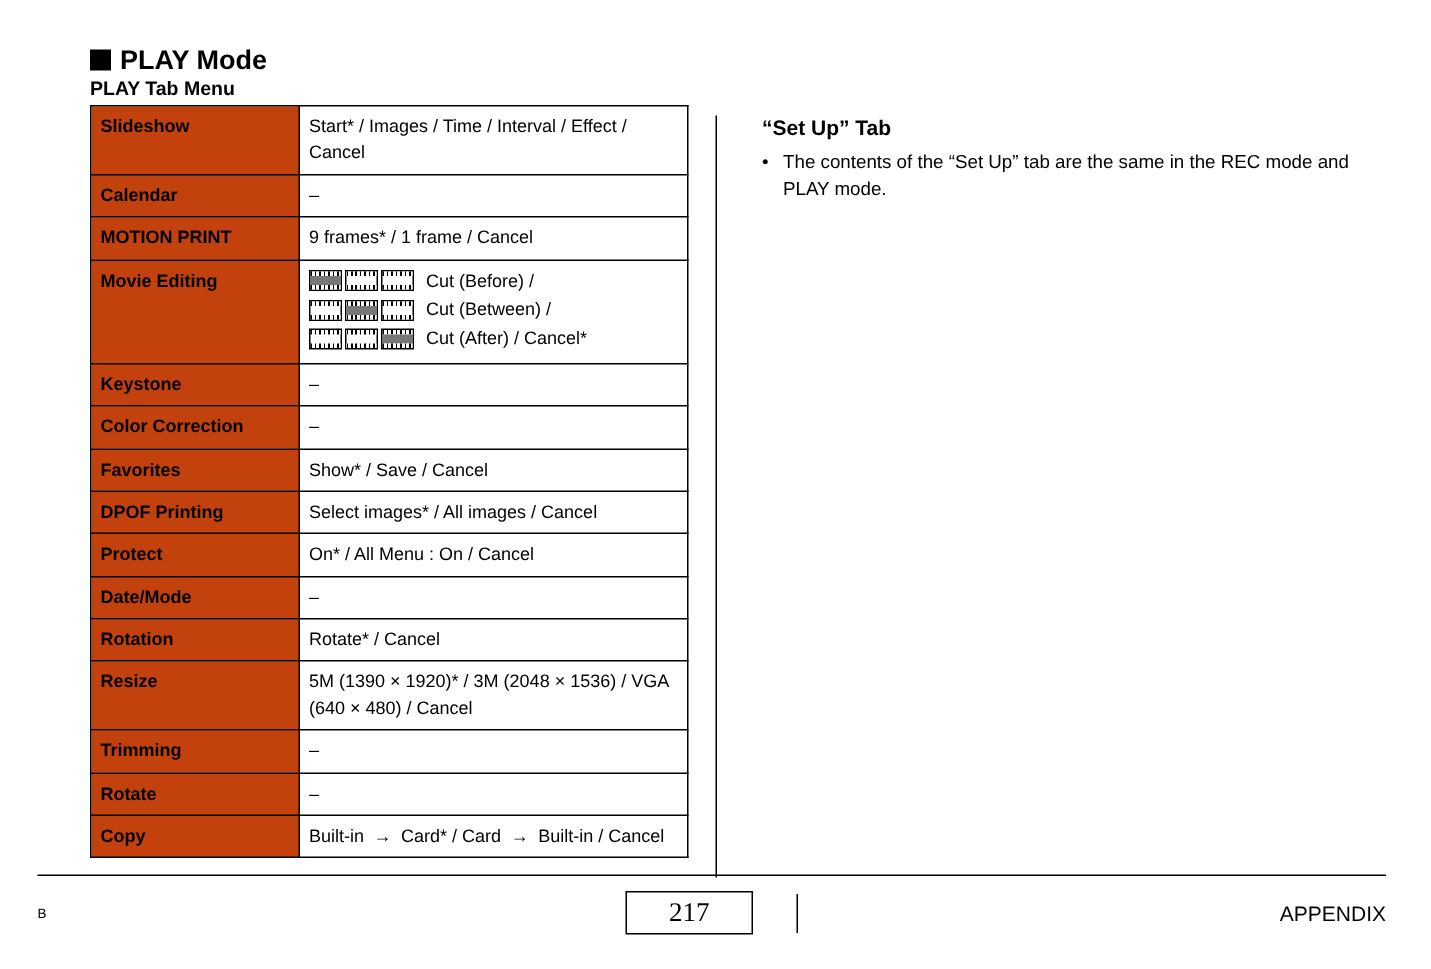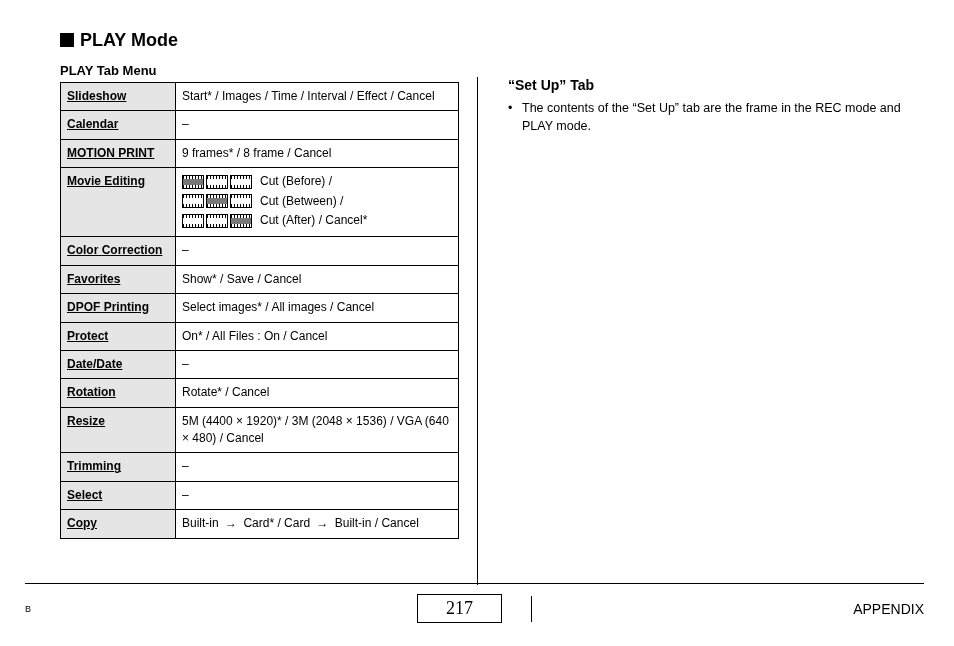--- a/index.html
+++ b/index.html
@@ -29,21 +29,20 @@
     }
     .col-right {
       width: 50%;
       padding-left: 30px;
       border-left: 1px solid #000;
       margin-top: 47px;
     }
     .section-heading {
       font-size: 18px;
       font-weight: bold;
-      margin-bottom: 12px;
     }
     .black-square {
       display: inline-block;
       width: 14px;
       height: 14px;
       background: #000;
       margin-right: 6px;
       vertical-align: -1px;
     }
     .sub-heading {
@@ -56,24 +55,23 @@
       border-collapse: collapse;
       font-size: 12px;
     }
     table.menu td {
       border: 1px solid #000;
       padding: 5px 6px;
       vertical-align: top;
       line-height: 1.45;
     }
     table.menu td.label {
-      background: #e5e5e5;
+      background: #c2410c;
       font-weight: bold;
-      width: 115px;
-      text-decoration: underline;
+      width: 139px;
     }
     .movie-line { display:flex; align-items:center; margin-bottom:2px; }
     .filmstrips { display:inline-flex; margin-right:6px; }
     .film {
       width: 22px;
       height: 14px;
       border: 1px solid #000;
       margin-right: 2px;
       position: relative;
       display:flex; flex-direction:column;
@@ -139,21 +137,21 @@
             <tr>
           <td class="label">Slideshow</td>
           <td>Start* / Images / Time / Interval / Effect / Cancel</td>
         </tr>
         <tr>
           <td class="label">Calendar</td>
           <td>–</td>
         </tr>
         <tr>
           <td class="label">MOTION PRINT</td>
-          <td>9 frames* / 8 frame / Cancel</td>
+          <td>9 frames* / 1 frame / Cancel</td>
         </tr>
         <tr>
           <td class="label">Movie Editing</td>
           <td>
             <div class="movie-line">
               <span class="filmstrips">
                 <span class="film shaded">
                       <span class="perf"></span>
                       <span class="mid"></span>
                       <span class="perf"></span>
@@ -207,72 +205,76 @@
                       <span class="perf"></span>
                       <span class="mid"></span>
                       <span class="perf"></span>
                     </span>
               </span>
               <span>Cut (After) / Cancel*</span>
             </div>
           </td>
         </tr>
         <tr>
+          <td class="label">Keystone</td>
+          <td>–</td>
+        </tr>
+        <tr>
           <td class="label">Color Correction</td>
           <td>–</td>
         </tr>
         <tr>
           <td class="label">Favorites</td>
           <td>Show* / Save / Cancel</td>
         </tr>
         <tr>
           <td class="label">DPOF Printing</td>
           <td>Select images* / All images / Cancel</td>
         </tr>
         <tr>
           <td class="label">Protect</td>
-          <td>On* / All Files : On / Cancel</td>
-        </tr>
-        <tr>
-          <td class="label">Date/Date</td>
+          <td>On* / All Menu : On / Cancel</td>
+        </tr>
+        <tr>
+          <td class="label">Date/Mode</td>
           <td>–</td>
         </tr>
         <tr>
           <td class="label">Rotation</td>
           <td>Rotate* / Cancel</td>
         </tr>
         <tr>
           <td class="label">Resize</td>
-          <td>5M (4400 × 1920)* / 3M (2048 × 1536) / VGA (640 × 480) / Cancel</td>
+          <td>5M (1390 × 1920)* / 3M (2048 × 1536) / VGA (640 × 480) / Cancel</td>
         </tr>
         <tr>
           <td class="label">Trimming</td>
           <td>–</td>
         </tr>
         <tr>
-          <td class="label">Select</td>
+          <td class="label">Rotate</td>
           <td>–</td>
         </tr>
         <tr>
           <td class="label">Copy</td>
           <td>
             <span>Built-in</span>
             <span class="arrow">→</span>
             <span>Card* / Card</span>
             <span class="arrow">→</span>
             <span>Built-in / Cancel</span>
           </td>
         </tr>
       </tbody>
         </table>
     </div>
 
     <div class="col-right">
       <div class="sub-heading" style="font-size:14px; margin-bottom:6px;">“Set Up” Tab</div>
-      <div class="bullet-item">The contents of the “Set Up” tab are the frame in the REC mode and PLAY mode.</div>
+      <div class="bullet-item">The contents of the “Set Up” tab are the same in the REC mode and PLAY mode.</div>
     </div>
   </div>
 
   <div class="footer">
     <div class="footer-line"></div>
     <div class="footer-row">
       <div class="footer-left">B</div>
       <div class="footer-center-wrap">
         <div class="page-num-box">217</div>
         <div class="vline-short"></div>

